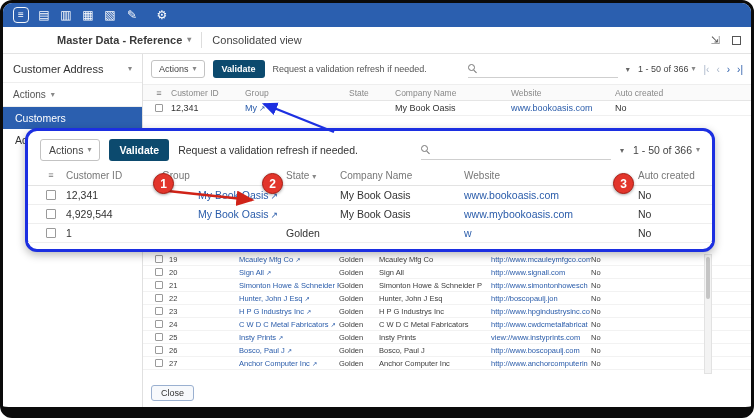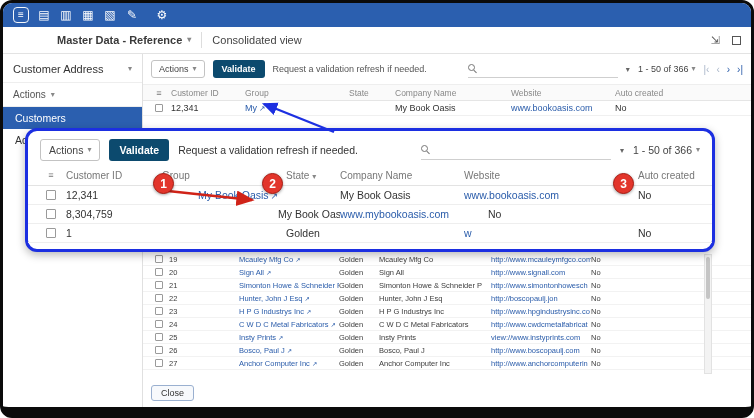--- a/index.html
+++ b/index.html
@@ -353,21 +353,22 @@
       <span class="cell ov-group-val"><span class="link">My Book Oasis</span><span class="ext">↗</span></span>
       <span class="cell ov-state"></span>
       <span class="cell">My Book Oasis</span>
       <span class="cell link">www.bookoasis.com</span>
       <span class="cell ov-auto">No</span>
     </div>
     <div class="ov-row grid-ov">
       <span class="c-sel">
           <span class="cb"></span>
         </span>
-      <span class="c-id">8,304,759</span>
+      <span class="c-id">4,929,544</span>
+      <span class="cell ov-group-val"><span class="link">My Book Oasis</span><span class="ext">↗</span></span>
       <span class="cell ov-state"></span>
       <span class="cell">My Book Oasis</span>
       <span class="cell link">www.mybookoasis.com</span>
       <span class="cell ov-auto">No</span>
     </div>
     <div class="ov-row grid-ov">
       <span class="c-sel">
           <span class="cb"></span>
         </span>
       <span class="c-id">1</span>

